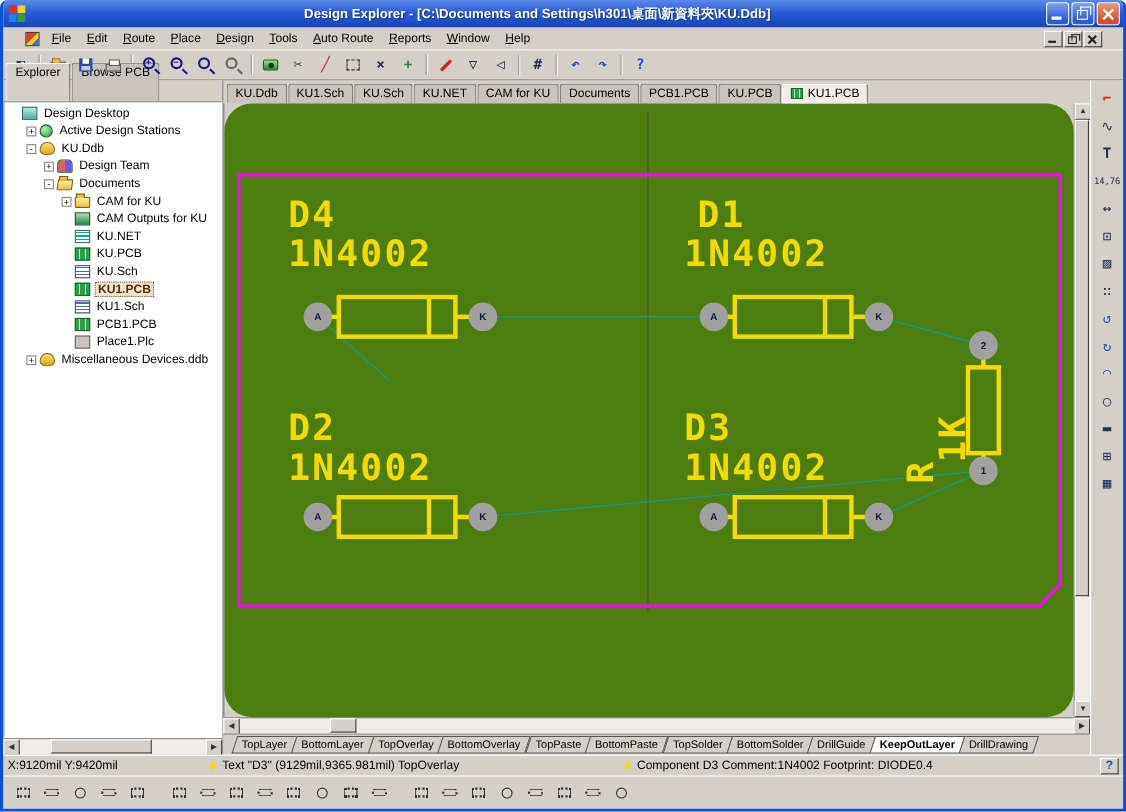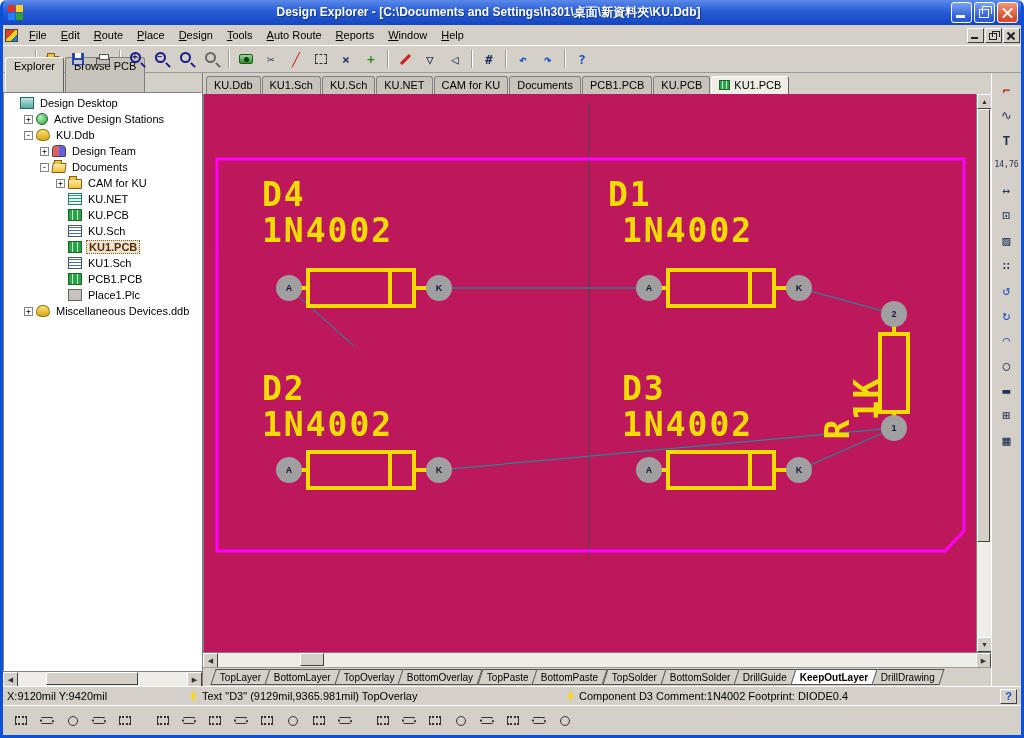--- a/index.html
+++ b/index.html
@@ -17,21 +17,21 @@
   .tb-btn { width:21px; height:21px; margin-left:2px; border:1px solid #fff; border-radius:3px; position:relative; flex:0 0 auto;
             background:linear-gradient(180deg,#7aa2f2,#2a5ad8 80%); }
   .tb-btn.close { background:linear-gradient(180deg,#f0967a,#d4502c 80%); }
   .tb-btn.min::before { content:""; position:absolute; left:4px; bottom:4px; width:9px; height:3px; background:#fff; }
   .tb-btn.rest::before { content:""; position:absolute; left:4px; top:6px; width:8px; height:7px; border:1px solid #fff; background:transparent; }
   .tb-btn.rest::after { content:""; position:absolute; left:7px; top:3px; width:8px; height:7px; border:1px solid #fff; border-bottom:none; }
   .tb-btn.close::before,.tb-btn.close::after { content:""; position:absolute; left:3px; top:9px; width:13px; height:2px; background:#fff; }
   .tb-btn.close::before { transform:rotate(45deg);} .tb-btn.close::after { transform:rotate(-45deg); }
 
   
-  .menubar { height:21px; flex:0 0 auto; display:flex; align-items:center; padding:0 1px; background:#d4d0c8; border-bottom:1px solid #fff; }
+  .menubar { height:21px; flex:0 0 auto; display:flex; align-items:center; padding:0 19px; background:#d4d0c8; border-bottom:1px solid #fff; }
   .mdi-doc-icon { width:13px; height:13px; margin:0 4px 0 1px; border:1px solid #444; background:linear-gradient(135deg,#e04020 45%,#ffd020 45% 70%,#2080c0 70%); flex:0 0 auto; }
   .menu-item { display:inline-block; padding:3px 7px; cursor:default; }
   .menu-item::first-letter { text-decoration:underline; }
   .menu-spacer { flex:1 1 auto; }
   .mdi-btn { width:17px; height:15px; margin-left:1px; background:#d4d0c8; border:1px solid; border-color:#fff #404040 #404040 #fff; position:relative; flex:0 0 auto; }
   .mdi-btn.min::before { content:""; position:absolute; left:3px; bottom:3px; width:7px; height:2px; background:#222; }
   .mdi-btn.rest::before { content:""; position:absolute; left:3px; top:4px; width:6px; height:5px; border:1px solid #222; }
   .mdi-btn.rest::after { content:""; position:absolute; left:6px; top:2px; width:6px; height:5px; border:1px solid #222; border-bottom:none; }
   .mdi-btn.close::before,.mdi-btn.close::after { content:""; position:absolute; left:2px; top:6px; width:10px; height:2px; background:#222; }
   .mdi-btn.close::before { transform:rotate(45deg);} .mdi-btn.close::after { transform:rotate(-45deg); }
@@ -86,21 +86,21 @@
   .tlabel { padding:0 2px; }
   .trow.sel .tlabel { background:#ece4d4; border:1px dotted #806020; color:#5a2d00; font-weight:bold; }
 
   .main { flex:1 1 auto; display:flex; flex-direction:column; min-width:0; }
   .doc-tabs { height:21px; flex:0 0 auto; display:flex; align-items:flex-end; padding-left:3px; }
   .dtab { padding:2px 7px 3px; border:1px solid #808080; border-bottom:none; border-radius:3px 3px 0 0; background:#c8c4bc; margin-right:1px; display:flex; align-items:center; gap:4px; }
   .dtab.active { background:#efede6; border-color:#fff #606060 #efede6 #fff; position:relative; z-index:2; }
   .dtab-icon { width:11px; height:10px; background:#2f9f4f; border:1px solid #166626; background-image:linear-gradient(90deg,transparent 0 2px,#b0ffb0 2px 3px,transparent 3px 6px,#b0ffb0 6px 7px,transparent 7px); }
 
   .canvas-wrap { flex:1 1 auto; display:flex; min-height:0; border-left:1px solid #808080; }
-  .canvas { flex:1 1 auto; position:relative; background:#be185d; overflow:hidden; }
+  .canvas { flex:1 1 auto; position:relative; background:#4d7c0f; overflow:hidden;border-radius:25px; }
   .pcb-svg { position:absolute; left:0; top:0; }
 
   .pad { position:absolute; width:26px; height:26px; border-radius:50%; background:#a0a0a0; color:#16163f;
          font:bold 9px/26px "Liberation Sans",sans-serif; text-align:center; }
   .deslbl,.comlbl { position:absolute; color:#f2dc00; font-family:"DejaVu Sans Mono",monospace; font-weight:bold; font-size:33px; letter-spacing:2px; line-height:1; white-space:nowrap; }
   .rot { transform:rotate(-90deg); transform-origin:center center; text-align:center; }
 
   
   .vscroll { width:15px; flex:0 0 auto; background:#efede7; display:flex; flex-direction:column; border-left:1px solid #808080; }
   .hscroll { height:15px; flex:0 0 auto; background:#efede7; display:flex; border-top:1px solid #808080; }
@@ -280,20 +280,25 @@
           </div>
         <div class="trow" style="padding-left:36px">
             <span class="texp">-</span>
             <span class="ic ic-folder-open"></span>
             <span class="tlabel">Documents</span>
           </div>
         <div class="trow" style="padding-left:52px">
             <span class="texp">+</span>
             <span class="ic ic-folder"></span>
             <span class="tlabel">CAM for KU</span>
+          </div>
+        <div class="trow" style="padding-left:52px">
+            <span class="texp empty"></span>
+            <span class="ic ic-cam"></span>
+            <span class="tlabel">CAM Outputs for KU</span>
           </div>
         <div class="trow" style="padding-left:52px">
             <span class="texp empty"></span>
             <span class="ic ic-net"></span>
             <span class="tlabel">KU.NET</span>
           </div>
         <div class="trow" style="padding-left:52px">
             <span class="texp empty"></span>
             <span class="ic ic-pcb"></span>
             <span class="tlabel">KU.PCB</span>
@@ -404,21 +409,21 @@
               <line x1="445" y1="376" x2="464" y2="376"></line>
                 <line x1="570" y1="376" x2="595" y2="376"></line>
               <rect x="676" y="240" width="28" height="78"></rect>
               <line x1="690" y1="231" x2="690" y2="240"></line>
                 <line x1="690" y1="318" x2="690" y2="324"></line>
             </g>
           </svg>
 
           <div class="deslbl" style="left:58px;top:84px">D4</div>
           <div class="comlbl" style="left:58px;top:120px">1N4002</div>
-          <div class="deslbl" style="left:404px;top:84px">D1</div>
+          <div class="deslbl" style="left:430px;top:84px">D1</div>
           <div class="comlbl" style="left:418px;top:120px">1N4002</div>
           <div class="deslbl" style="left:58px;top:278px">D2</div>
           <div class="comlbl" style="left:58px;top:314px">1N4002</div>
           <div class="deslbl" style="left:418px;top:278px">D3</div>
           <div class="comlbl" style="left:418px;top:314px">1N4002</div>
           <div class="deslbl rot" style="left:618px;top:318px;width:30px">R</div>
           <div class="comlbl rot" style="left:638px;top:288px;width:48px">1K</div>
 
           <div class="pad" style="left:72px;top:181px">A</div>
           <div class="pad" style="left:222px;top:181px">K</div>

